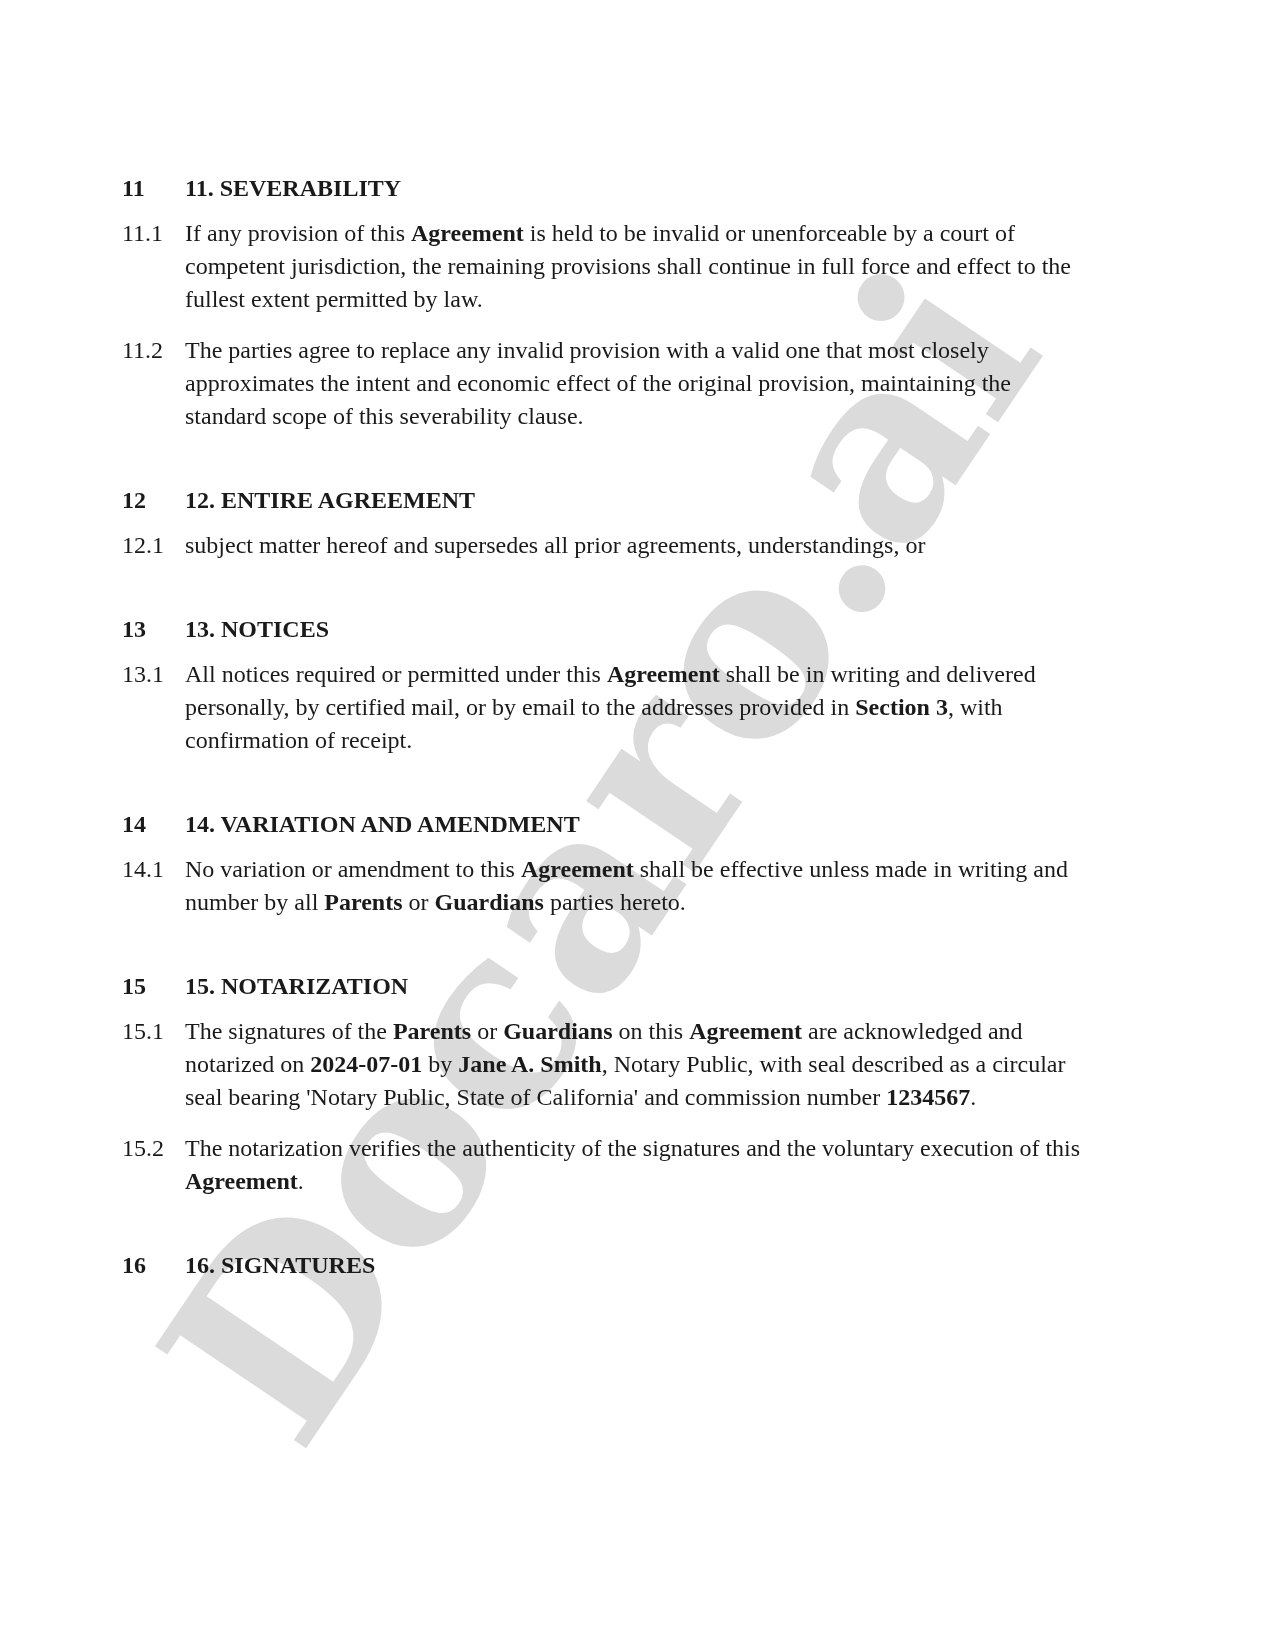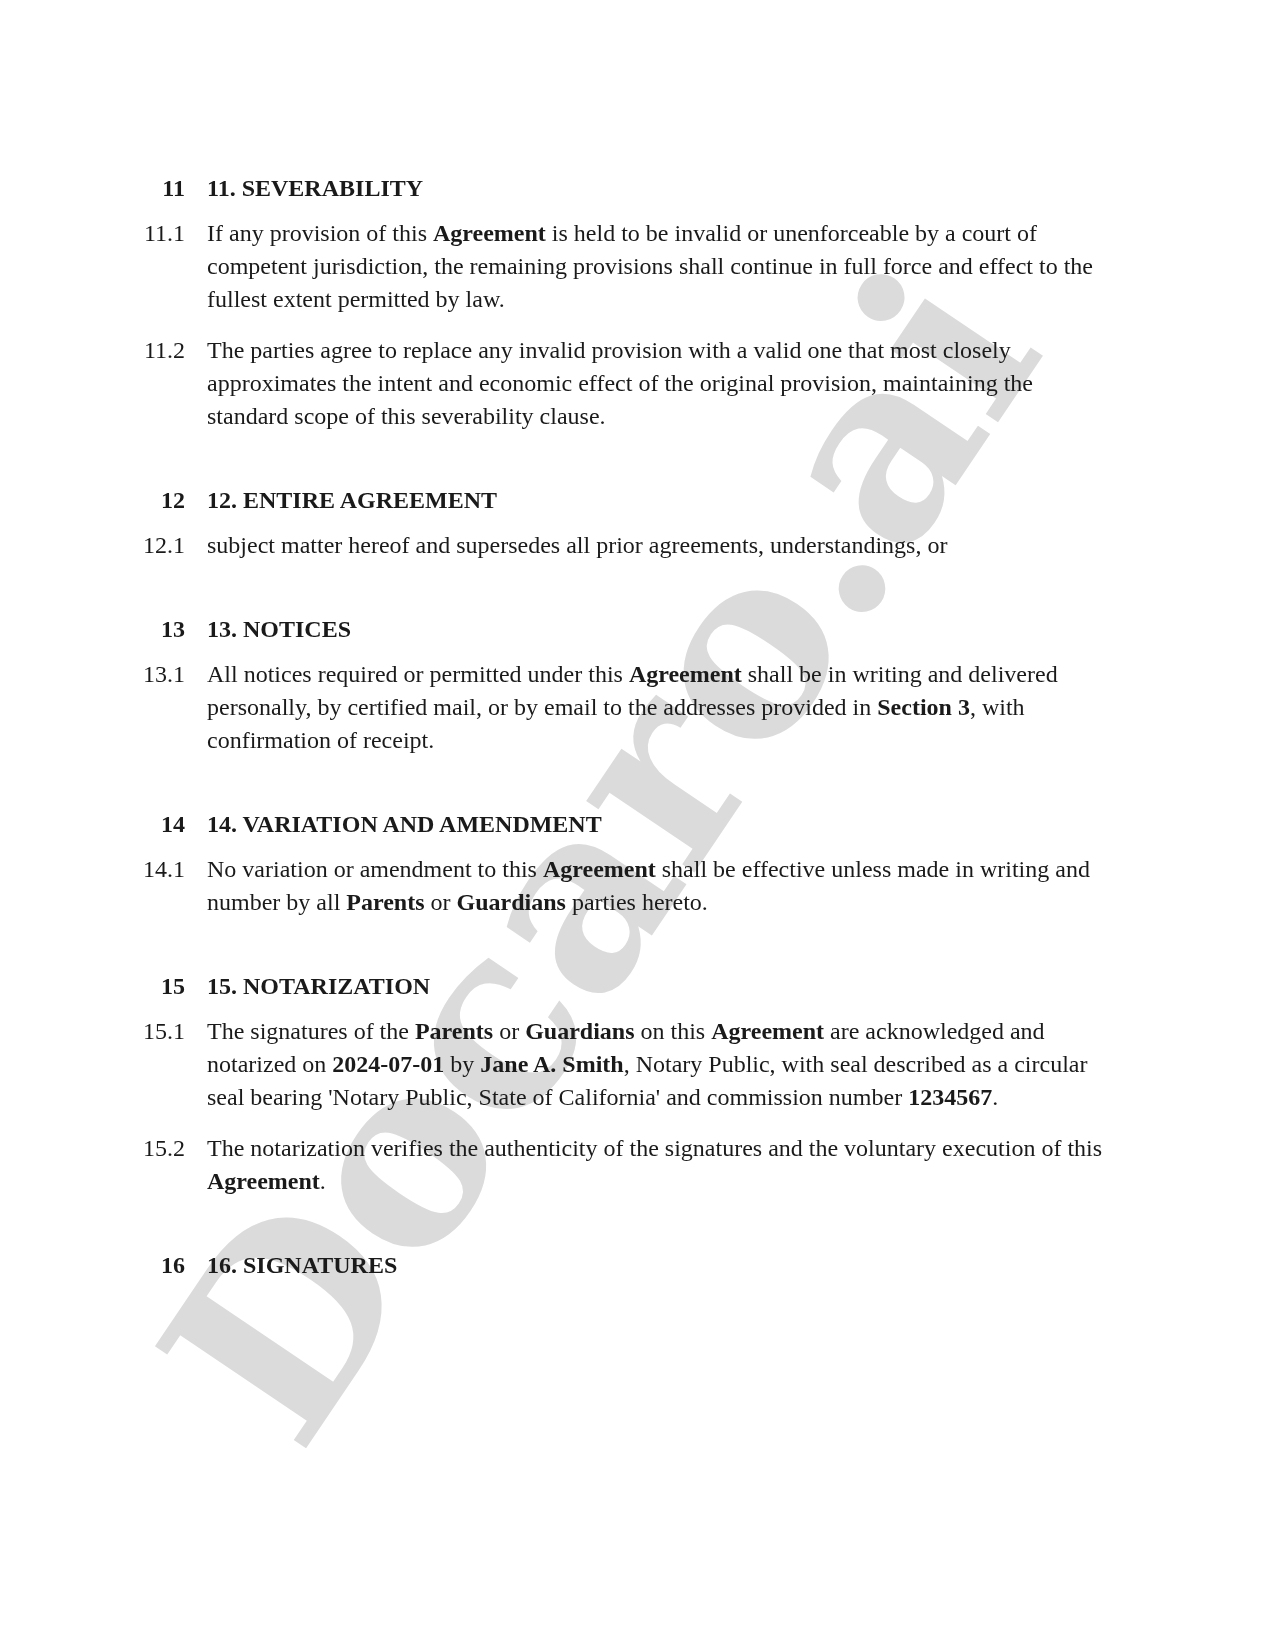--- a/index.html
+++ b/index.html
@@ -41,24 +41,23 @@
   }
   .section-heading {
     display: flex;
     font-weight: bold;
     margin: 51px 0 12px 0;
   }
   .section:first-child .section-heading { margin-top: 0; }
   .num-cell {
     flex: none;
     width: 63px;
-    text-align: right;
+    text-align: left;
   }
   .text-cell {
-    margin-left: 22px;
     white-space: nowrap;
   }
   .clause {
     display: flex;
     margin-bottom: 18px;
   }
   .line { white-space: nowrap; }
   b { font-weight: bold; }
 </style>
 </head>

